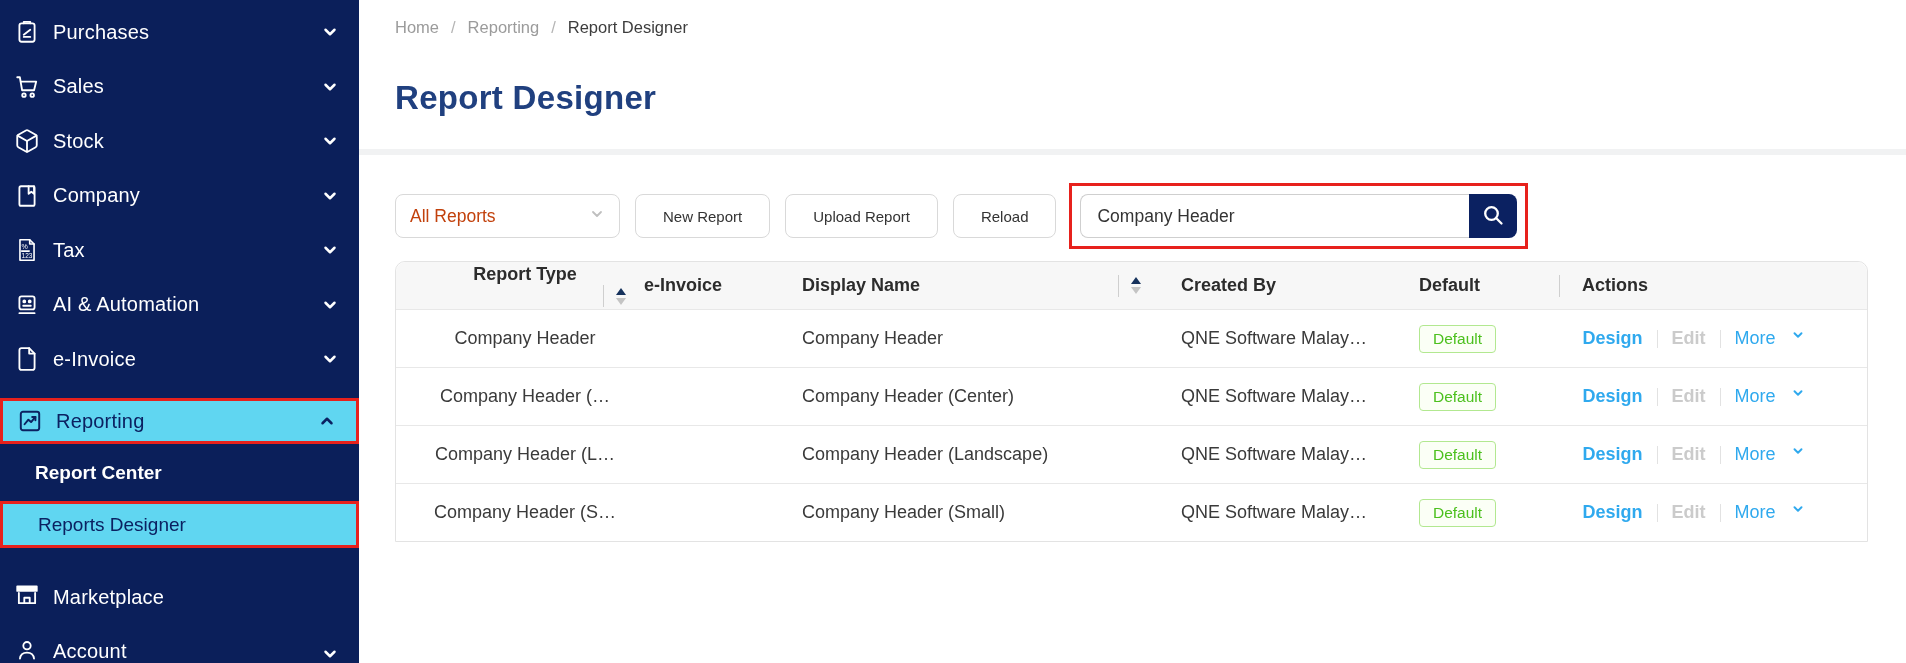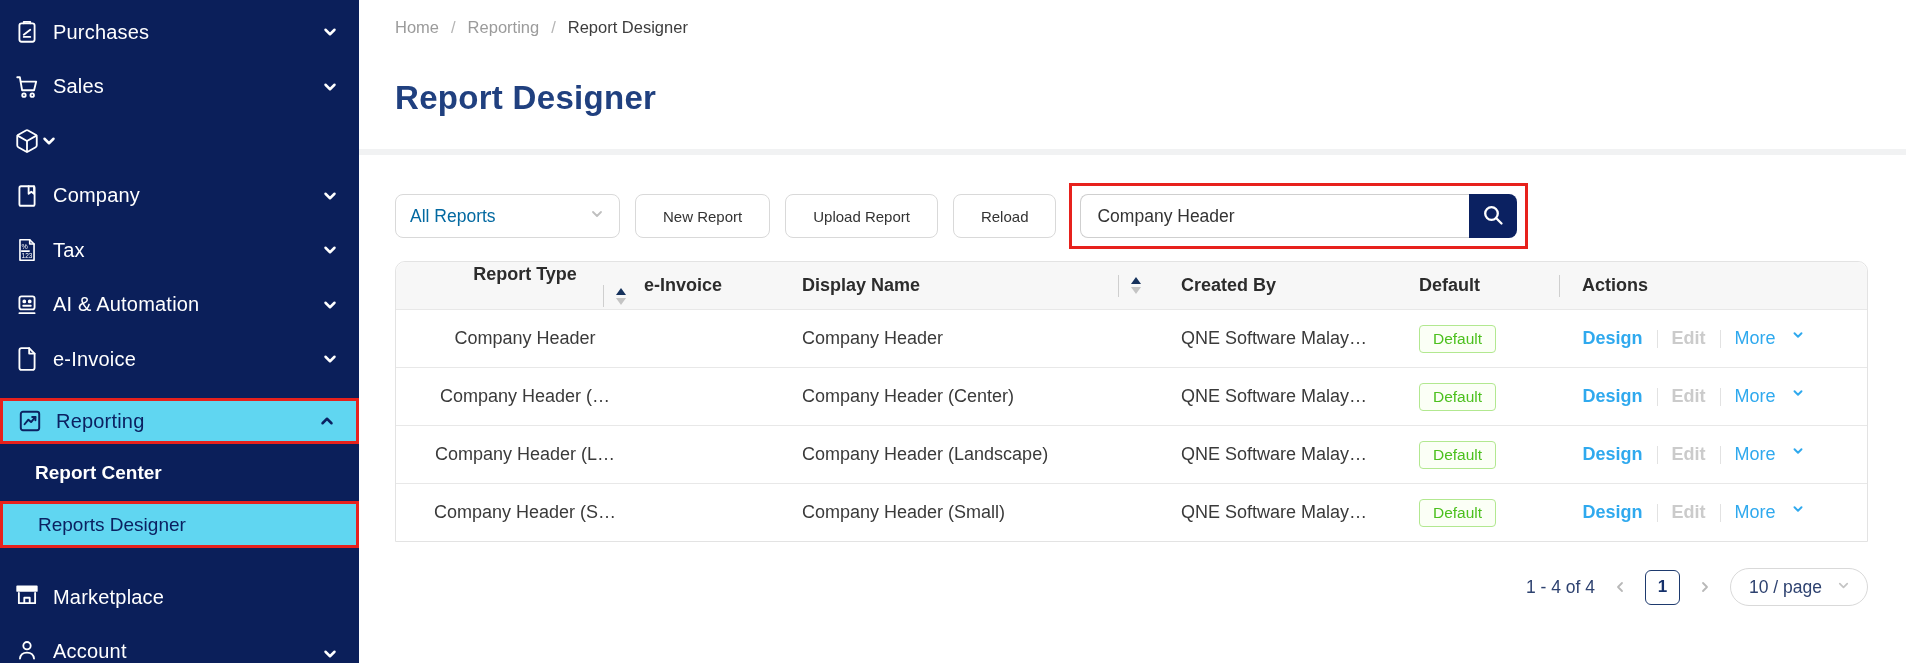--- a/index.html
+++ b/index.html
@@ -28,21 +28,21 @@
   .breadcrumb { margin:18px 0 12px 36px; font-size:16.5px; color:#9b9b9b; display:flex; align-items:center; }
   .crumb-sep { margin:0 12px; color:#b5b5b5; }
   .crumb-current { color:#3d3d3d; }
   .page-title { margin:30px 0 0 36px; font-size:33px; font-weight:800; color:#20407f; letter-spacing:.3px; }
   .band { height:6px; background:#f1f2f3; margin-top:32px; }
 
   
   .toolbar { display:flex; align-items:center; margin:28px 38px 0 36px; height:66px; }
   .select { width:225px; height:44px; border:1px solid #d9d9d9; border-radius:8px; background:#fff;
             display:flex; align-items:center; justify-content:space-between; padding:0 14px;
-            font-size:17.5px; color:#0369a1; cursor:pointer; }
+            font-size:17.5px; color:#c2410c; cursor:pointer; }
   .btn { height:44px; margin-left:15px; padding:0 27px; border:1px solid #d9d9d9; border-radius:8px;
          background:#fff; font-size:15px; color:#333; font-family:inherit; cursor:pointer; }
   .search-annotation { margin-left:13px; border:3px solid #e7211c; padding:8px; display:flex; align-items:center; }
   .search-input { width:389px; height:44px; border:1px solid #cfcfcf; border-right:none;
                   border-radius:8px 0 0 8px; padding:0 16px; font-size:17.5px; color:#333;
                   font-family:inherit; outline:none; }
   .search-btn { width:48px; height:44px; background:#0b2161; border:none; border-radius:0 8px 8px 0;
                 display:flex; align-items:center; justify-content:center; cursor:pointer; }
 
   
@@ -120,20 +120,21 @@
   </div>
 
   <div class="nav-item">
     <span class="nav-icon">
       <svg viewBox="0 0 24 24" fill="none" stroke="#fff" stroke-width="1.7" stroke-linecap="round" stroke-linejoin="round">
           <path d="M21 16V8a2 2 0 0 0-1-1.73l-7-4a2 2 0 0 0-2 0l-7 4A2 2 0 0 0 3 8v8a2 2 0 0 0 1 1.73l7 4a2 2 0 0 0 2 0l7-4A2 2 0 0 0 21 16z"></path>
           <polyline points="3.3 7 12 12 20.7 7"></polyline>
           <line x1="12" y1="22" x2="12" y2="12"></line>
         </svg>
     </span>
+    <span class="nav-label">Stock</span>
     <span class="nav-chev">
       <svg viewBox="0 0 16 16" fill="none" stroke="#fff" stroke-width="2.2" stroke-linecap="round" stroke-linejoin="round">
           <polyline points="4 6 8 10 12 6"></polyline>
         </svg>
     </span>
   </div>
 
   <div class="nav-item">
     <span class="nav-icon">
       <svg viewBox="0 0 24 24" fill="none" stroke="#fff" stroke-width="1.7" stroke-linecap="round" stroke-linejoin="round">
@@ -402,36 +403,14 @@
         <span class="link-more">
             <span>More</span>
             <svg width="14" height="14" viewBox="0 0 16 16" fill="none" stroke="#2fa9ee" stroke-width="2.2" stroke-linecap="round" stroke-linejoin="round">
               <polyline points="4 6 8 10 12 6"></polyline>
             </svg>
           </span>
       </div>
     </div>
   </div>
 
-  <div class="pagination">
-    <span class="pg-total">1 - 4 of 4</span>
-    <span class="pg-arrow">
-      <svg width="16" height="16" viewBox="0 0 16 16" fill="none" stroke="#b8b8b8" stroke-width="1.8" stroke-linecap="round" stroke-linejoin="round">
-          <polyline points="10 4 6 8 10 12"></polyline>
-        </svg>
-    </span>
-    <span class="pg-page">1</span>
-    <span class="pg-arrow">
-      <svg width="16" height="16" viewBox="0 0 16 16" fill="none" stroke="#b8b8b8" stroke-width="1.8" stroke-linecap="round" stroke-linejoin="round">
-          <polyline points="6 4 10 8 6 12"></polyline>
-        </svg>
-    </span>
-    <span class="pg-size">
-      <span>10 / page</span>
-      <span>
-        <svg width="15" height="15" viewBox="0 0 16 16" fill="none" stroke="#c4c4c4" stroke-width="1.8" stroke-linecap="round" stroke-linejoin="round">
-            <polyline points="4 6 8 10 12 6"></polyline>
-          </svg>
-      </span>
-    </span>
-  </div>
 
 </div>
 
 </body></html>

